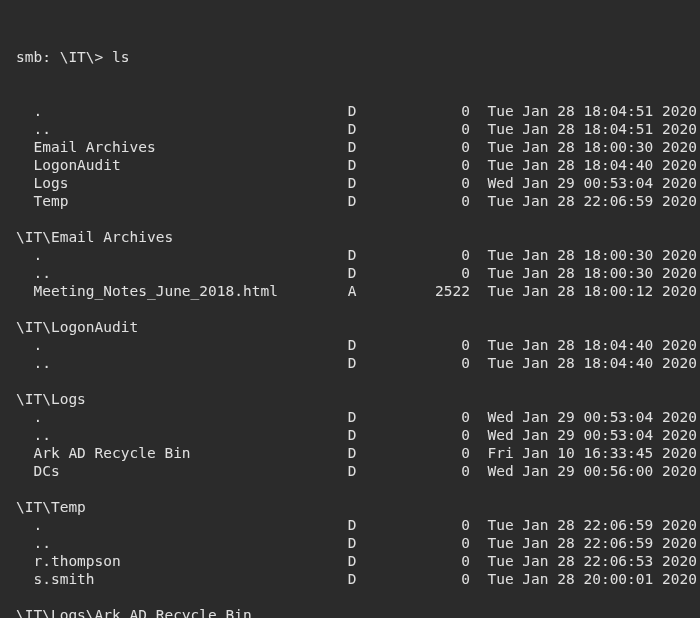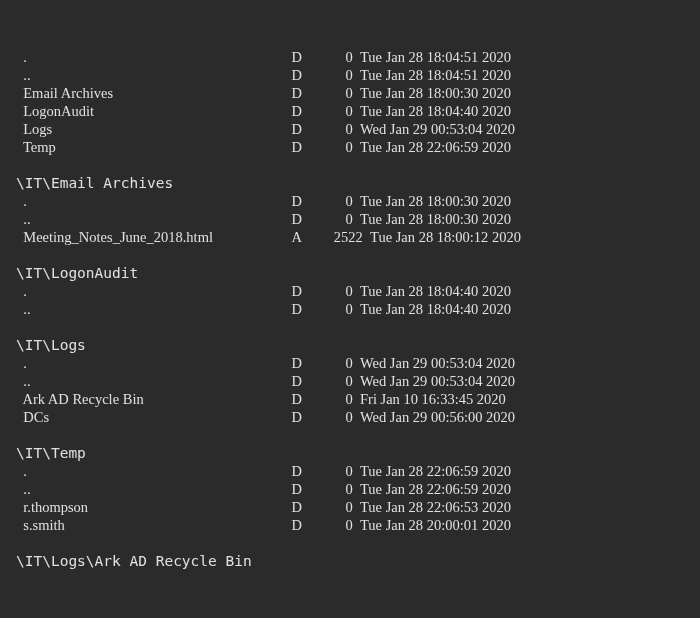--- a/index.html
+++ b/index.html
@@ -20,21 +20,20 @@
   }
   .line {
     display: block;
     white-space: pre;
   }
   .prompt {
     white-space: pre;
   }
   .entry {
     white-space: pre;
-    font-family: Liberation Serif, serif;
   }
   .name {
     display: inline-block;
     width: 38ch;
     white-space: pre;
   }
   .attr {
     display: inline-block;
     white-space: pre;
   }
@@ -45,14 +44,15 @@
   }
   .date {
     display: inline-block;
     white-space: pre;
   }
 </style>
 </head>
 <body>
 
 <div class="terminal">
+  <span class="line prompt">smb: \IT\&gt; ls</span>
   <div id="listing"><span class="line entry"><span class="name">  .                                     </span><span class="attr">D     </span><span class="size">       0</span><span>  </span><span class="date">Tue Jan 28 18:04:51 2020</span></span><span class="line entry"><span class="name">  ..                                    </span><span class="attr">D     </span><span class="size">       0</span><span>  </span><span class="date">Tue Jan 28 18:04:51 2020</span></span><span class="line entry"><span class="name">  Email Archives                        </span><span class="attr">D     </span><span class="size">       0</span><span>  </span><span class="date">Tue Jan 28 18:00:30 2020</span></span><span class="line entry"><span class="name">  LogonAudit                            </span><span class="attr">D     </span><span class="size">       0</span><span>  </span><span class="date">Tue Jan 28 18:04:40 2020</span></span><span class="line entry"><span class="name">  Logs                                  </span><span class="attr">D     </span><span class="size">       0</span><span>  </span><span class="date">Wed Jan 29 00:53:04 2020</span></span><span class="line entry"><span class="name">  Temp                                  </span><span class="attr">D     </span><span class="size">       0</span><span>  </span><span class="date">Tue Jan 28 22:06:59 2020</span></span><span class="line"> </span><span class="line">\IT\Email Archives</span><span class="line entry"><span class="name">  .                                     </span><span class="attr">D     </span><span class="size">       0</span><span>  </span><span class="date">Tue Jan 28 18:00:30 2020</span></span><span class="line entry"><span class="name">  ..                                    </span><span class="attr">D     </span><span class="size">       0</span><span>  </span><span class="date">Tue Jan 28 18:00:30 2020</span></span><span class="line entry"><span class="name">  Meeting_Notes_June_2018.html          </span><span class="attr">A     </span><span class="size">    2522</span><span>  </span><span class="date">Tue Jan 28 18:00:12 2020</span></span><span class="line"> </span><span class="line">\IT\LogonAudit</span><span class="line entry"><span class="name">  .                                     </span><span class="attr">D     </span><span class="size">       0</span><span>  </span><span class="date">Tue Jan 28 18:04:40 2020</span></span><span class="line entry"><span class="name">  ..                                    </span><span class="attr">D     </span><span class="size">       0</span><span>  </span><span class="date">Tue Jan 28 18:04:40 2020</span></span><span class="line"> </span><span class="line">\IT\Logs</span><span class="line entry"><span class="name">  .                                     </span><span class="attr">D     </span><span class="size">       0</span><span>  </span><span class="date">Wed Jan 29 00:53:04 2020</span></span><span class="line entry"><span class="name">  ..                                    </span><span class="attr">D     </span><span class="size">       0</span><span>  </span><span class="date">Wed Jan 29 00:53:04 2020</span></span><span class="line entry"><span class="name">  Ark AD Recycle Bin                    </span><span class="attr">D     </span><span class="size">       0</span><span>  </span><span class="date">Fri Jan 10 16:33:45 2020</span></span><span class="line entry"><span class="name">  DCs                                   </span><span class="attr">D     </span><span class="size">       0</span><span>  </span><span class="date">Wed Jan 29 00:56:00 2020</span></span><span class="line"> </span><span class="line">\IT\Temp</span><span class="line entry"><span class="name">  .                                     </span><span class="attr">D     </span><span class="size">       0</span><span>  </span><span class="date">Tue Jan 28 22:06:59 2020</span></span><span class="line entry"><span class="name">  ..                                    </span><span class="attr">D     </span><span class="size">       0</span><span>  </span><span class="date">Tue Jan 28 22:06:59 2020</span></span><span class="line entry"><span class="name">  r.thompson                            </span><span class="attr">D     </span><span class="size">       0</span><span>  </span><span class="date">Tue Jan 28 22:06:53 2020</span></span><span class="line entry"><span class="name">  s.smith                               </span><span class="attr">D     </span><span class="size">       0</span><span>  </span><span class="date">Tue Jan 28 20:00:01 2020</span></span><span class="line"> </span><span class="line">\IT\Logs\Ark AD Recycle Bin</span></div>
 </div>
 
 </body></html>

